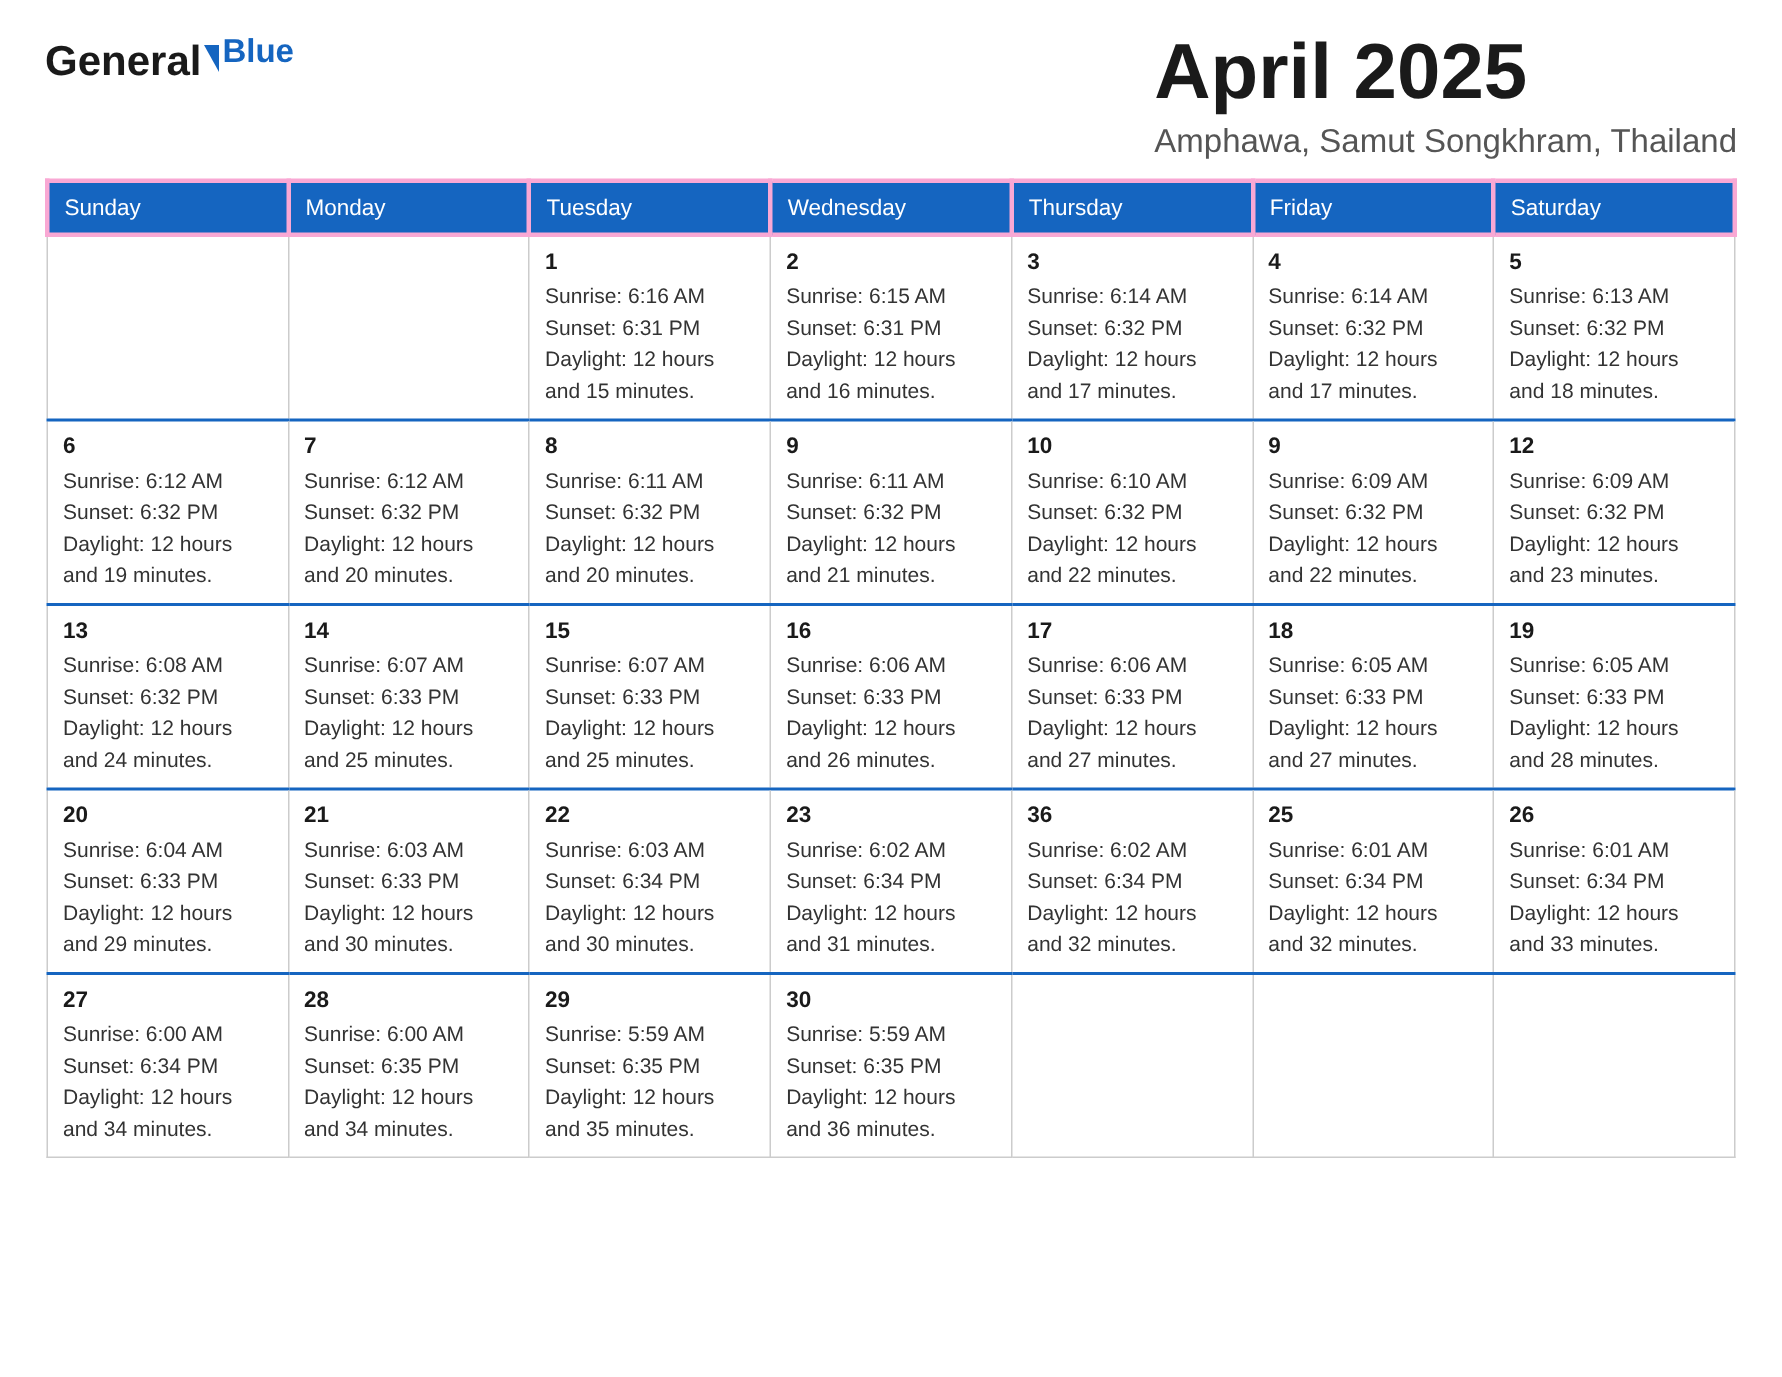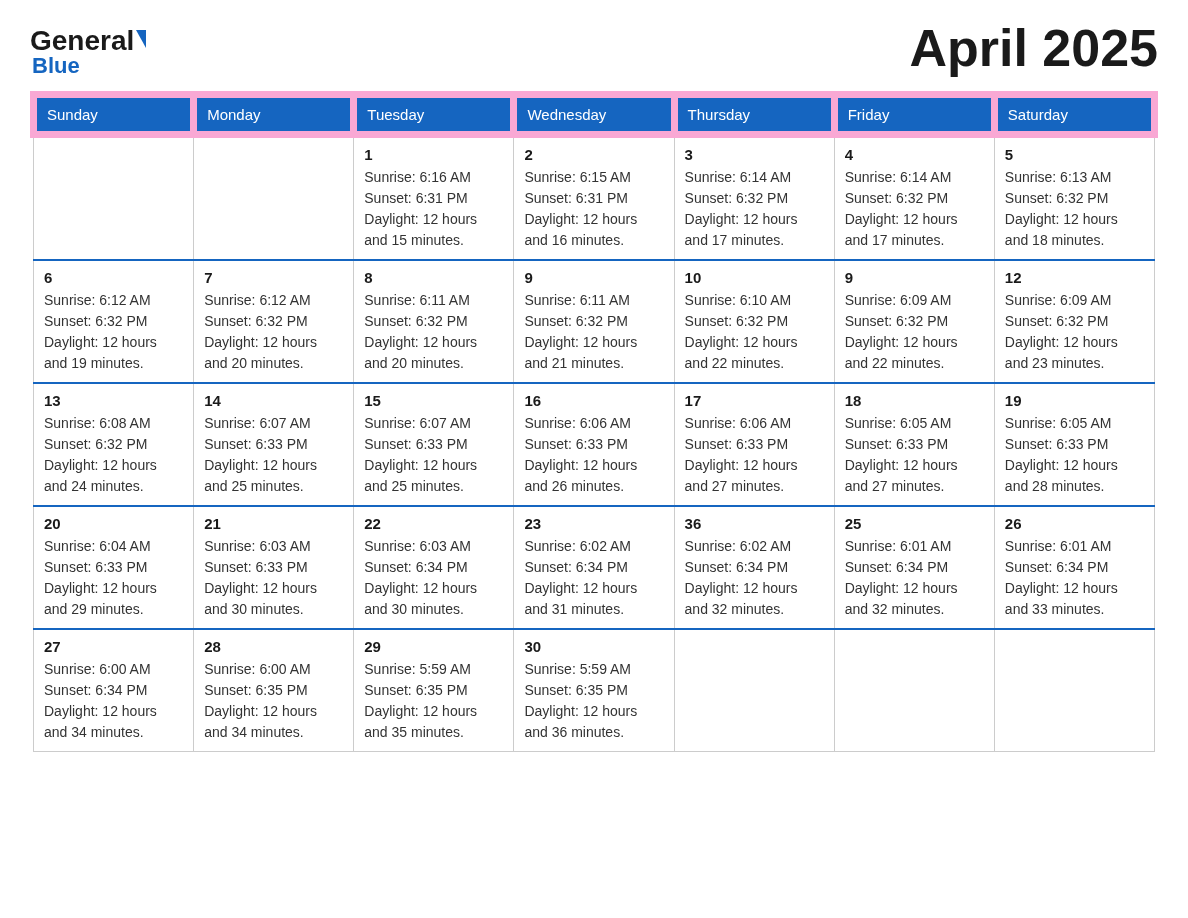--- a/index.html
+++ b/index.html
@@ -12,21 +12,21 @@
       color: #333;
     }
     .header-row {
       display: flex;
       justify-content: space-between;
       align-items: flex-start;
       margin-bottom: 8px;
     }
     .logo {
       display: flex;
-      flex-direction: column;
+      flex-direction: row;
       align-items: flex-start;
       padding-top: 5px;
     }
     .logo-text {
       display: flex;
       align-items: center;
       font-size: 28px;
       font-weight: bold;
     }
     .logo-general {
@@ -67,21 +67,21 @@
       border-collapse: collapse;
       margin-top: 12px;
     }
     .calendar-table th {
       background-color: #1565c0;
       color: #fff;
       padding: 8px 10px;
       font-size: 15px;
       font-weight: normal;
       text-align: left;
-      border: 7px solid #f9a8d4;
+      border: 3px solid #f9a8d4;
     }
     .calendar-table td {
       vertical-align: top;
       padding: 8px 10px;
       border: 1px solid #ccc;
       border-top: 2px solid #1565c0;
       width: 14.28%;
       height: 110px;
       font-size: 13px;
       color: #333;
@@ -109,20 +109,21 @@
 <div class="header-row">
   <div class="logo">
     <div class="logo-text">
       <span class="logo-general">General</span>
       <div class="logo-triangle"></div>
     </div>
     <span class="logo-subtitle">Blue</span>
   </div>
   <div class="title-area">
     <div class="month-title">April 2025</div>
+    <div class="location-title">Amphawa, Samut Songkhram, Thailand</div>
   </div>
 </div>
 
 <table class="calendar-table">
   <thead>
     <tr>
     <th>Sunday</th>
         <th>Monday</th>
         <th>Tuesday</th>
         <th>Wednesday</th>

